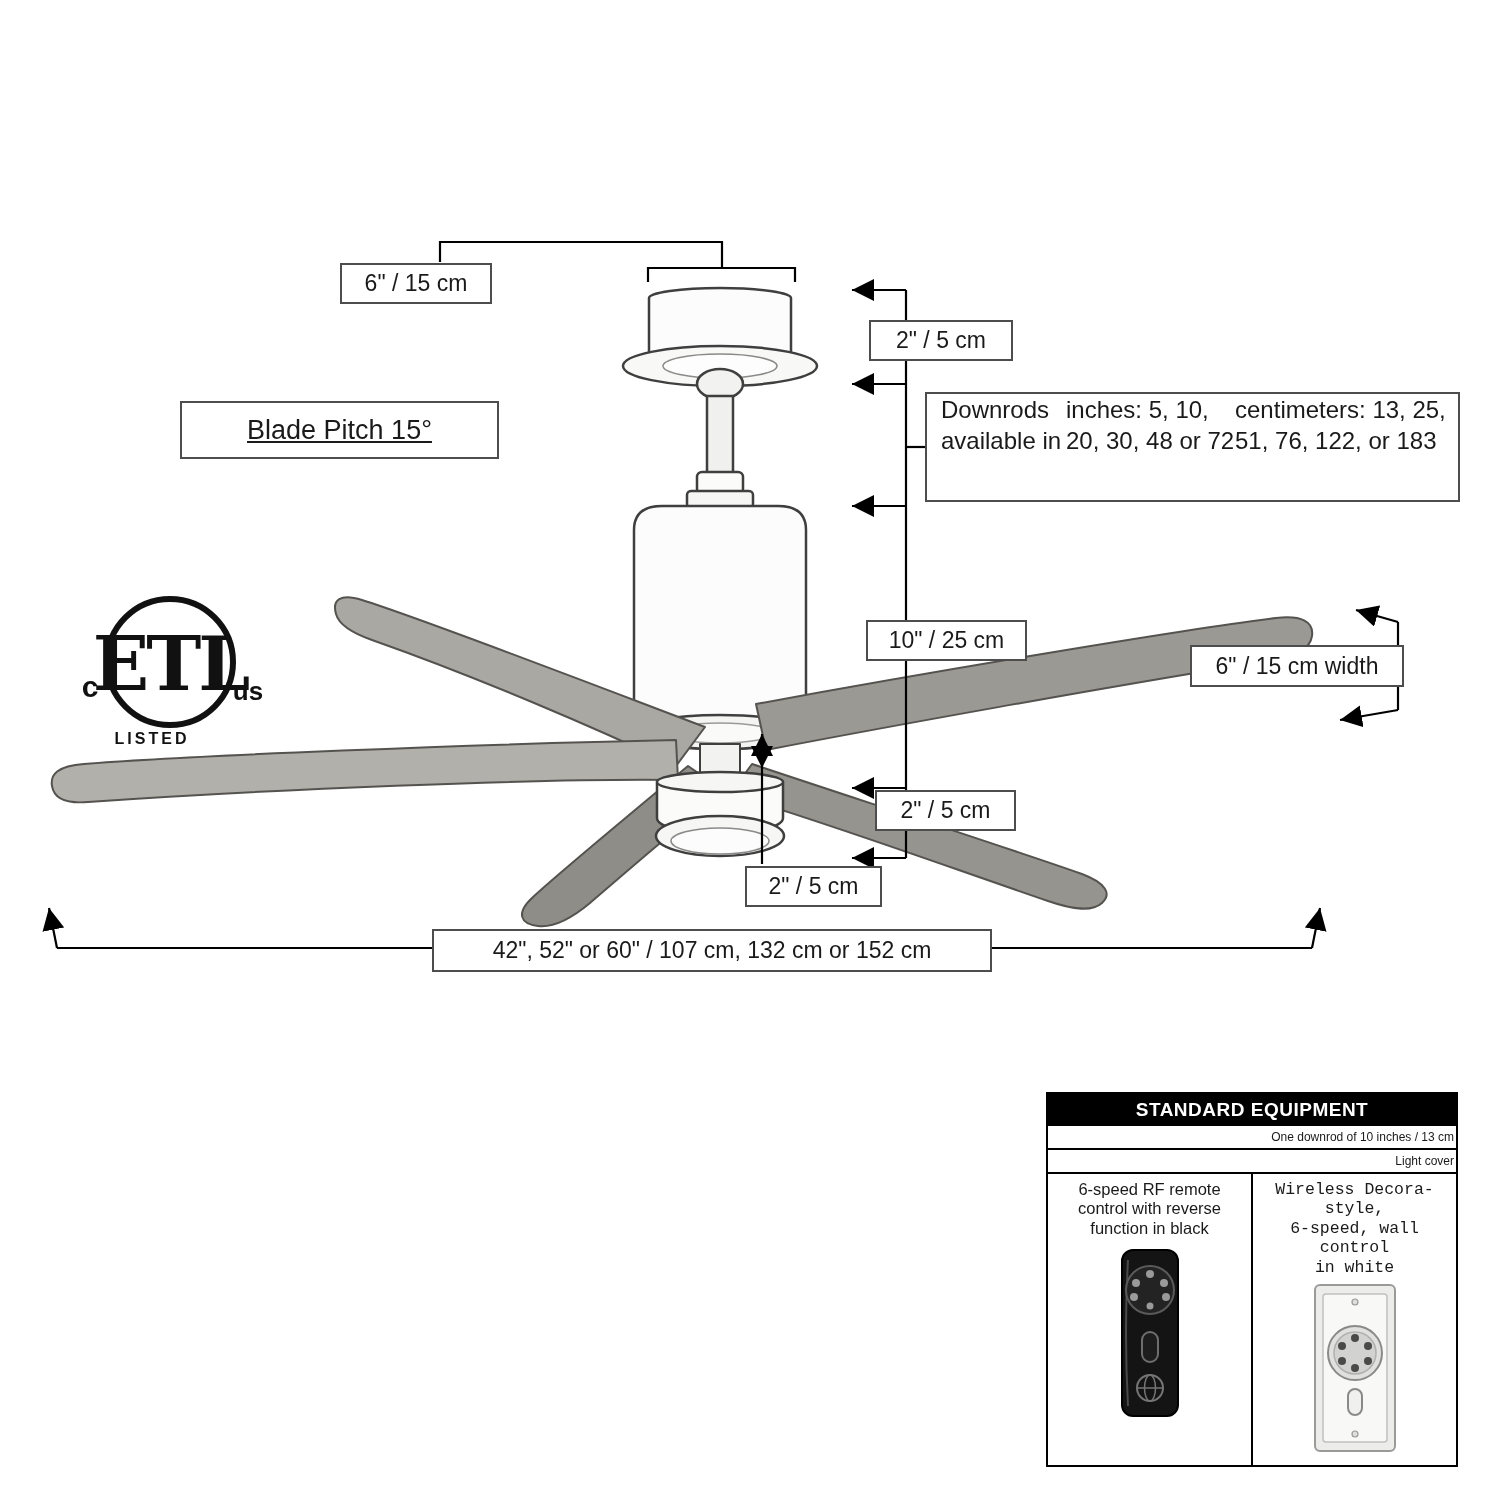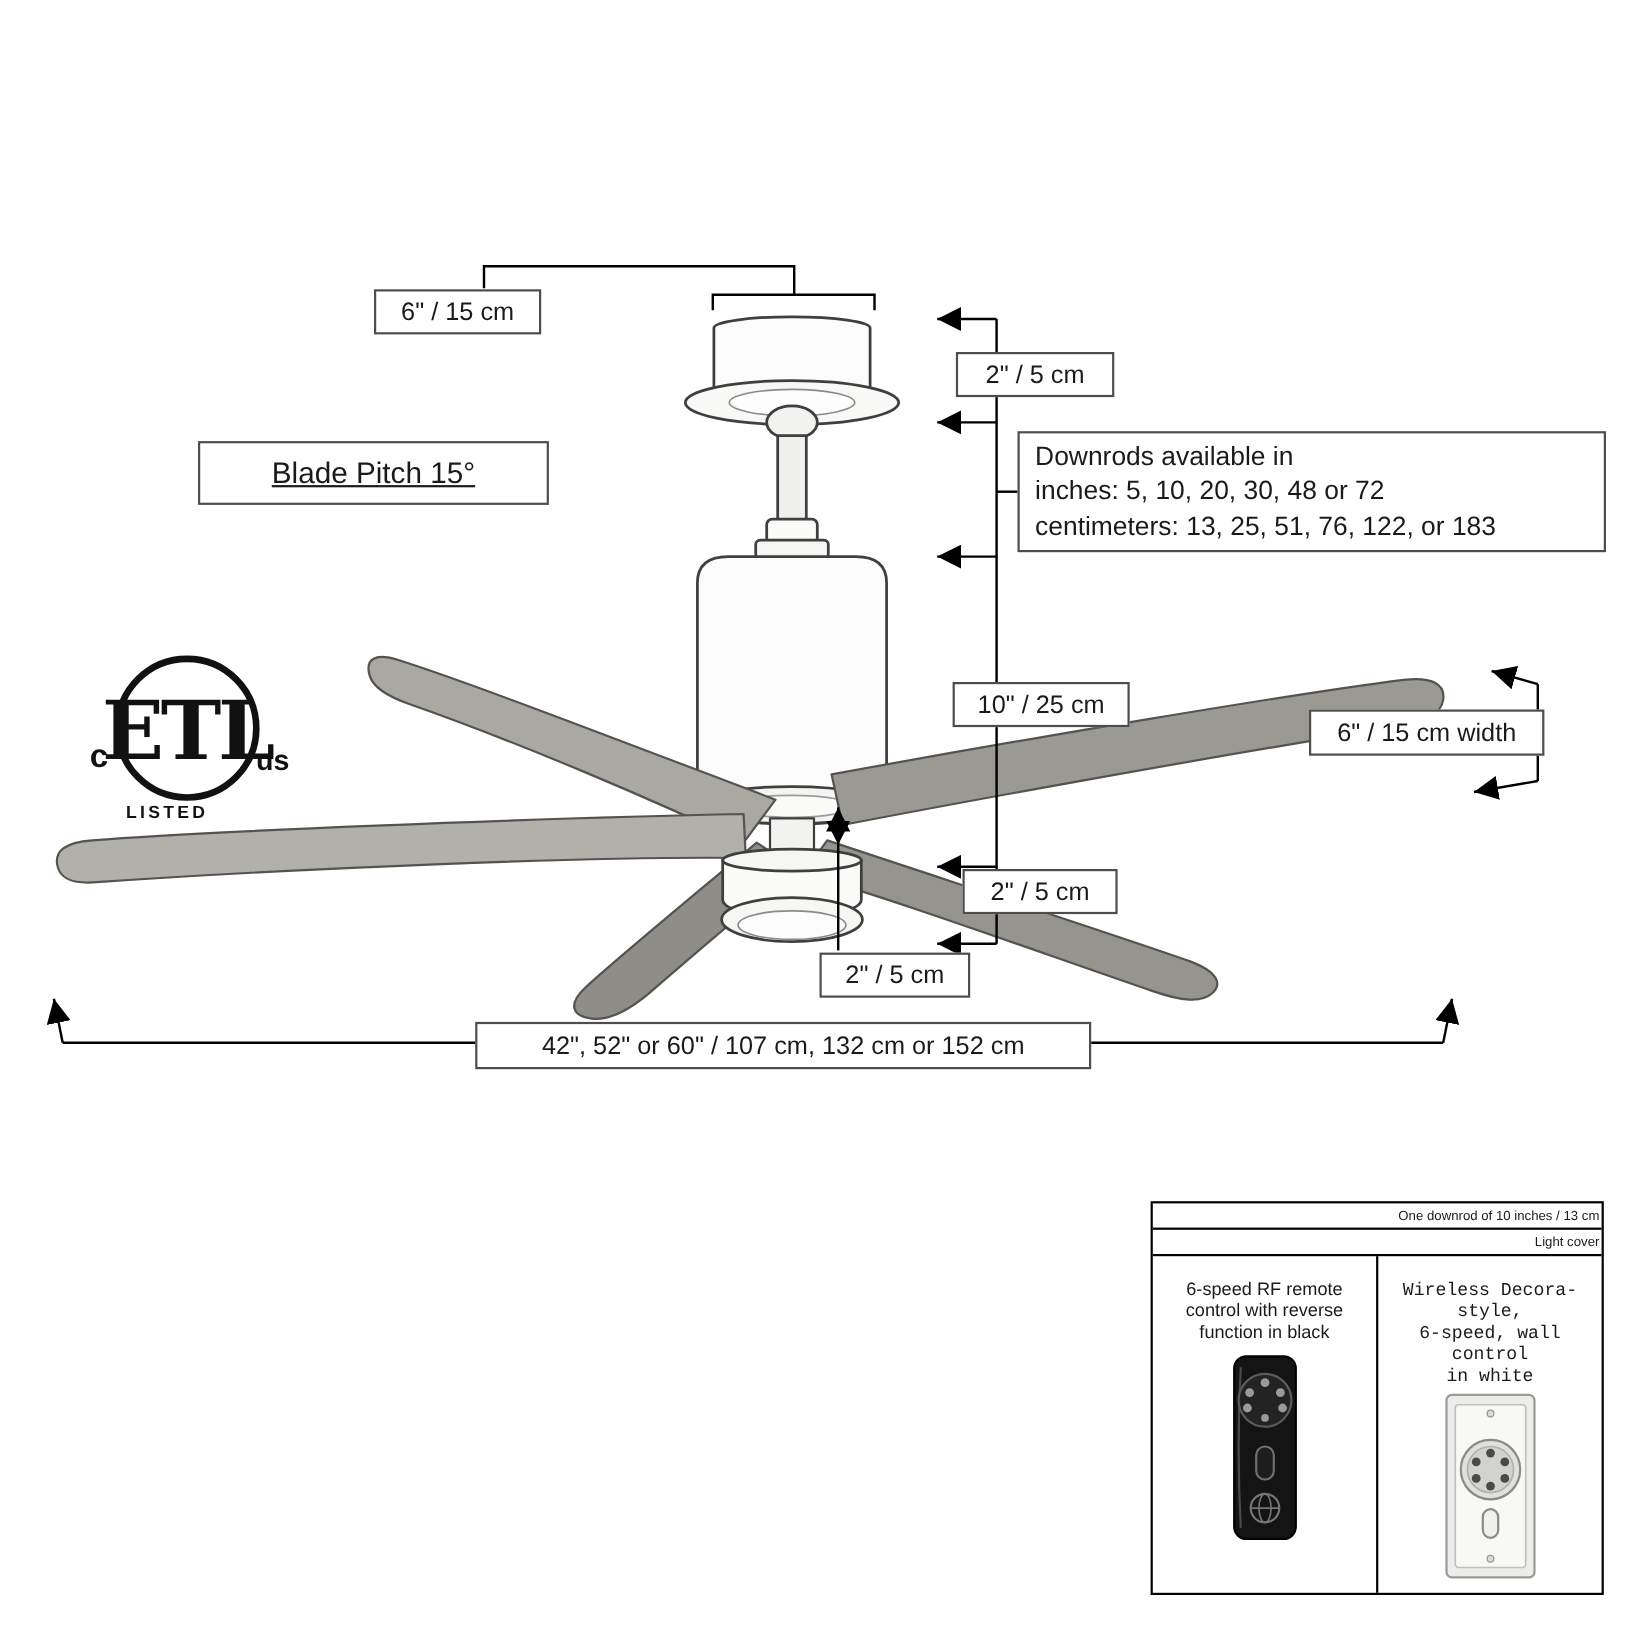--- a/index.html
+++ b/index.html
@@ -4,32 +4,32 @@
 <style>
   html,body{margin:0;padding:0;background:#fff;}
   .canvas{position:relative;width:1500px;height:1500px;background:#fff;overflow:hidden;
           font-family:"Liberation Sans",sans-serif;color:#1a1a1a;}
   .diagram-svg{position:absolute;left:0;top:0;}
   .dim-label{position:absolute;background:#fff;border:2px solid #4d4d4d;
              display:flex;align-items:center;justify-content:center;
              font-size:23px;white-space:nowrap;z-index:5;}
   .dim-label.big{font-size:27px;text-decoration:underline;}
   .downrods-box{position:absolute;left:925px;top:392px;width:535px;height:110px;
-                background:#fff;border:2px solid #4d4d4d;display:flex;flex-direction:column;
+                background:#fff;border:2px solid #4d4d4d;display:flex;flex-direction:row;
                 justify-content:center;padding-left:14px;box-sizing:border-box;
                 font-size:24px;line-height:1.3;z-index:5;}
   .equip{position:absolute;left:1046px;top:1092px;width:412px;background:#fff;
          border:2px solid #000;box-sizing:border-box;z-index:5;}
   .equip-header{background:#000;color:#fff;text-align:center;font-weight:bold;
                 font-size:19px;padding:5px 0;letter-spacing:.5px;}
   .equip-row{text-align:right;font-size:12px;padding:4px 2px;border-bottom:2px solid #000;}
   .equip-cols{display:flex;}
   .equip-col{flex:1;text-align:center;padding:6px 4px 8px;box-sizing:border-box;}
   .equip-col + .equip-col{border-left:2px solid #000;font-family:Liberation Mono, monospace;}
-  .equip-caption{font-size:16.5px;line-height:1.18;white-space:pre-line;min-height:62px;margin-top:15px;}
+  .equip-caption{font-size:16.5px;line-height:1.18;white-space:pre-line;min-height:62px;}
   .device{display:block;margin:4px auto 0;}
 </style>
 </head>
 <body>
 
 <div class="canvas">
 
   <svg class="diagram-svg" width="1500" height="1500" viewBox="0 0 1500 1500">
     <defs>
       <marker id="arr" viewBox="0 0 10 10" refX="10" refY="5" markerWidth="10" markerHeight="10" orient="auto-start-reverse">
@@ -123,20 +123,21 @@
 
   <div class="dim-label" style="left:1190px;top:645px;width:210px;height:38px">6" / 15 cm width</div>
 
   <div class="dim-label" style="left:875px;top:790px;width:137px;height:37px">2" / 5 cm</div>
 
   <div class="dim-label" style="left:745px;top:866px;width:133px;height:37px">2" / 5 cm</div>
 
   <div class="dim-label" style="left:432px;top:929px;width:556px;height:39px">42", 52" or 60" / 107 cm, 132  cm or 152 cm</div>
 
   <div class="equip">
+    <div class="equip-header">STANDARD EQUIPMENT</div>
     <div class="equip-row">One downrod of 10 inches / 13 cm</div>
     <div class="equip-row">Light cover</div>
     <div class="equip-cols">
 
       <div class="equip-col">
         <div class="equip-caption">6-speed RF remote
 control with reverse
 function in black</div>
         <svg class="device" width="160" height="176" viewBox="0 0 160 176">
           <rect x="52" y="4" width="56" height="166" rx="11" fill="#141414" stroke="#000" stroke-width="2"></rect>

